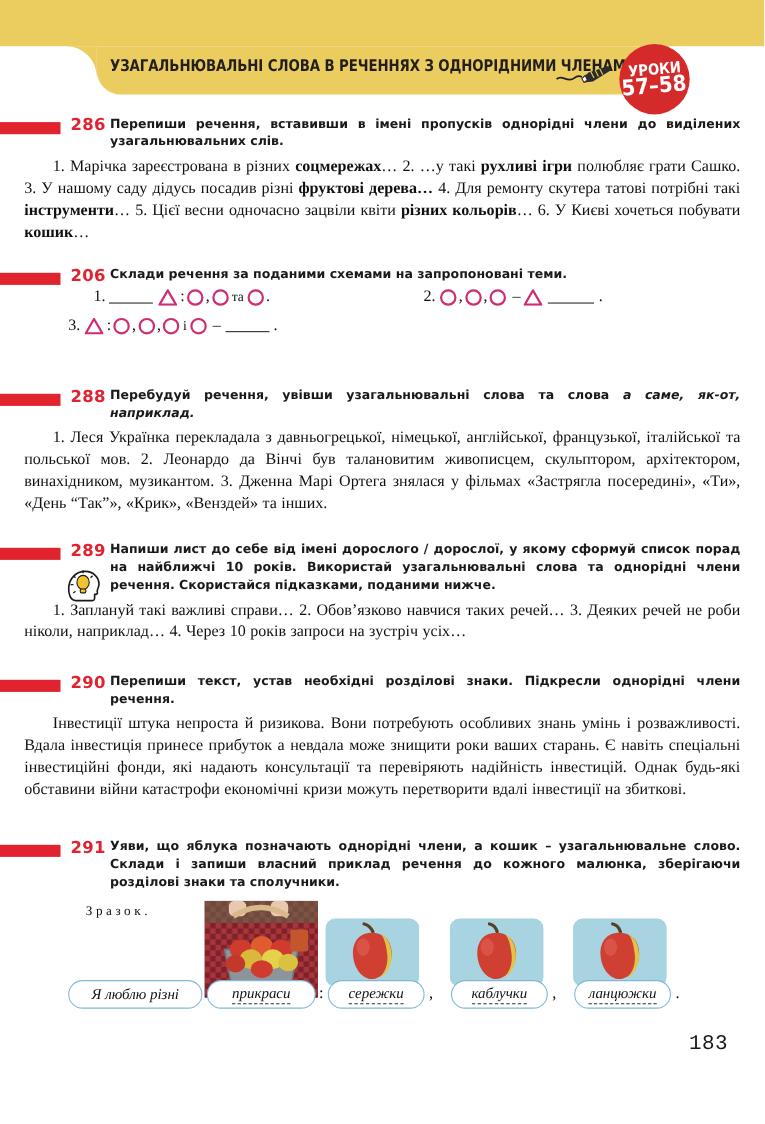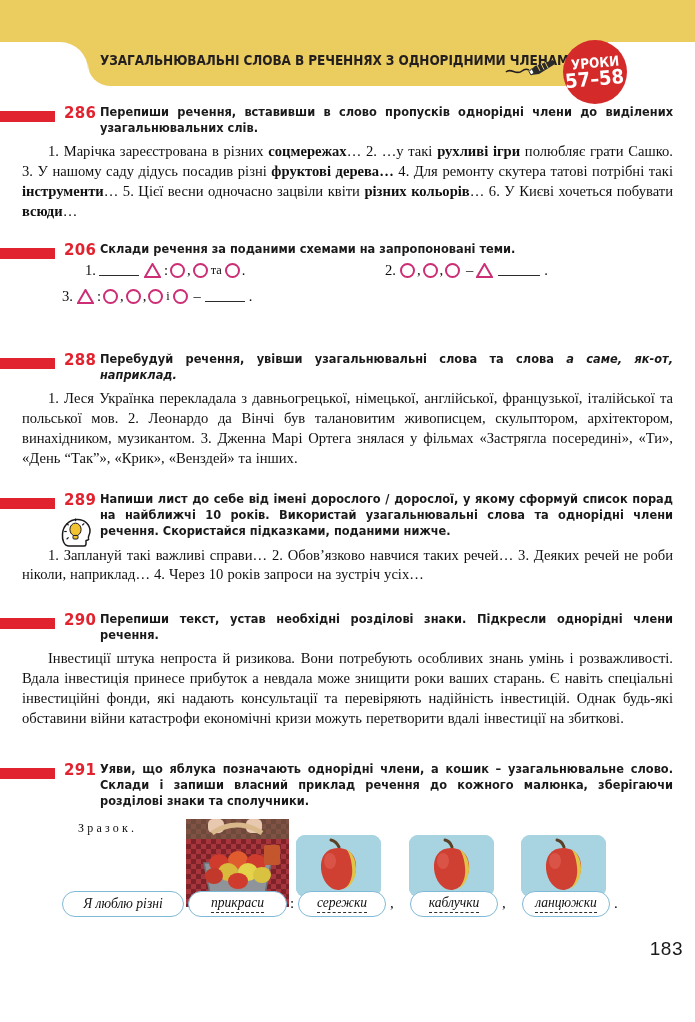--- a/index.html
+++ b/index.html
@@ -277,23 +277,23 @@
     color: #101010;
   }
   .sep1 { left: 290px; }
   .sep2 { left: 390px; }
   .sep3 { left: 502px; }
   .sep4 { left: 614px; }
 
   
   .page-num {
     position: absolute;
-    right: 12px;
+    right: 33px;
     top: 938px;
-    font-family: Liberation Sans, sans-serif;
+    font-family: Liberation Mono, monospace;
     font-size: 19px;
     font-weight: normal;
     color: #1a1a1a;
     letter-spacing: 0.5px;
   }
 </style>
 </head>
 <body>
 
 <div class="banner-wrap">
@@ -314,22 +314,22 @@
 
   <div class="lesson-badge">
     <span class="b1">УРОКИ</span>
     <span class="b2">57–58</span>
   </div>
 </div>
 
 <div class="ex" style="top:104px">
   <div class="ex-marker"></div>
   <div class="ex-num">286</div>
-  <div class="ex-task">Перепиши речення, вставивши в слово пропусків однорідні члени до виділених узагальнювальних слів.</div>
-  <div class="ex-body">1. Марічка зареєстрована в різних <b>соцмережах</b>… 2. …у такі <b>рухливі ігри</b> полюбляє грати Сашко. 3. У нашому саду дідусь посадив різні <b>фруктові дерева…</b> 4. Для ремонту скутера татові потрібні такі <b>інструменти</b>… 5. Цієї весни одночасно зацвіли квіти <b>різних кольорів</b>… 6. У Києві хочеться побувати <b>всюди</b>…</div>
+  <div class="ex-task">Перепиши речення, вставивши в імені пропусків однорідні члени до виділених узагальнювальних слів.</div>
+  <div class="ex-body">1. Марічка зареєстрована в різних <b>соцмережах</b>… 2. …у такі <b>рухливі ігри</b> полюбляє грати Сашко. 3. У нашому саду дідусь посадив різні <b>фруктові дерева…</b> 4. Для ремонту скутера татові потрібні такі <b>інструменти</b>… 5. Цієї весни одночасно зацвіли квіти <b>різних кольорів</b>… 6. У Києві хочеться побувати <b>кошик</b>…</div>
 </div>
 
 <div class="ex" style="top:241px">
   <div class="ex-marker"></div>
   <div class="ex-num">206</div>
   <div class="ex-task">Склади речення за поданими схемами на запропоновані теми.</div>
 
   <div class="schema-rows">
 
     <div class="schema-line srow1">

